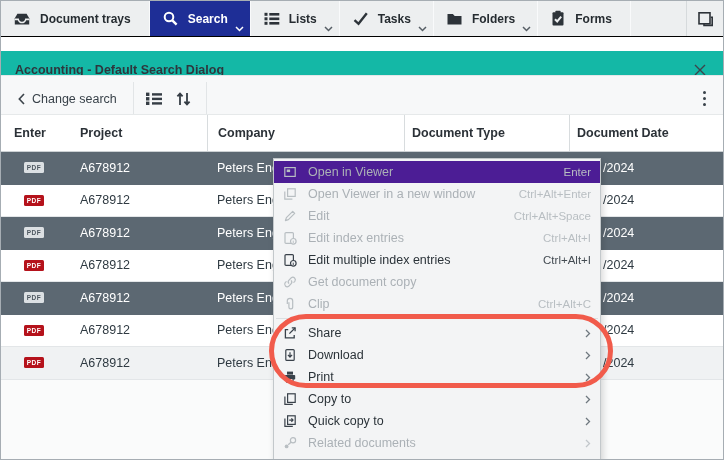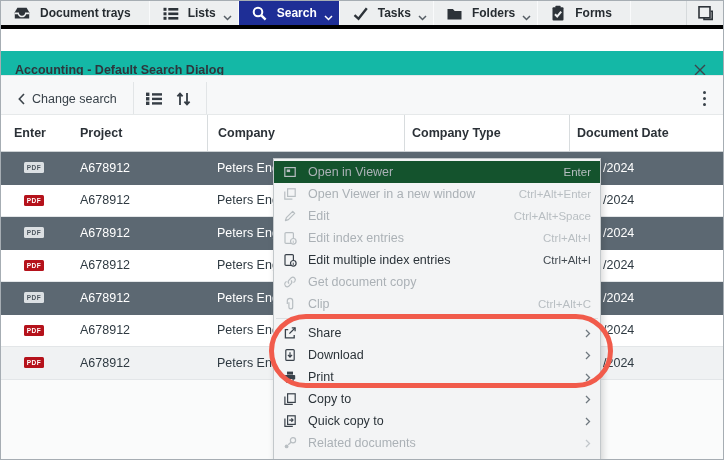--- a/index.html
+++ b/index.html
@@ -1,21 +1,21 @@
 <!DOCTYPE html>
 <html><head>
 <meta charset="utf-8">
 <style>
   * { margin:0; padding:0; box-sizing:border-box; }
   html,body { width:724px; height:460px; }
   body { font-family:"Liberation Sans", sans-serif; background:#fff; }
   .window { position:relative; width:724px; height:460px; border:1px solid #a6adb3; background:#fff; overflow:hidden; }
 
   
-  .tabbar { position:absolute; top:0; left:0; right:0; height:28px; background:#edeff0; border-bottom:4px solid #000000; display:flex; align-items:stretch; }
+  .tabbar { position:absolute; top:0; left:0; right:0; height:36px; background:#edeff0; border-bottom:1px solid #000000; display:flex; align-items:stretch; }
   .tab { position:relative; display:flex; align-items:center; gap:9px; padding:0 22px 0 12px; border-right:1px solid #f9fafb; color:#262c31; font-size:12px; font-weight:bold; cursor:default; }
   .tab .ticon { display:flex; color:#2d3339; }
   .tab.active { background:#1e2e96; color:#fff; }
   .tab.active .ticon, .tab.active .chev { color:#fff; }
   .chev { position:absolute; right:6px; bottom:4px; color:#565e65; display:flex; }
   .tab.noarrow { padding-right:18px; }
   .tabbar-spacer { flex:1; }
   .tabbar-sep { width:1px; background:#d6dadc; margin:0; }
   .winbtn { width:36px; display:flex; align-items:center; justify-content:center; color:#2d3339; }
 
@@ -61,21 +61,21 @@
   .menu { position:absolute; left:272px; top:157px; width:328px; height:324px; background:#f3f4f5; border:1px solid #c3c8cb; box-shadow:2px 3px 7px rgba(0,0,0,.16); padding-top:2px; z-index:5; }
   .mi { display:flex; align-items:center; height:22px; padding:0 9px 0 8px; gap:10px; font-size:12.5px; color:#2b3339; }
   .mi .ic { width:16px; display:flex; justify-content:center; color:#39414a; flex:none; }
   .mi .lbl { flex:1; white-space:nowrap; }
   .mi .sc { font-size:11.5px; color:#434b52; white-space:nowrap;margin-left:31px; }
   .mi .ar { width:10px; display:flex; justify-content:flex-end; color:#6f787f; }
   .mi.disabled { color:#abb1b6; }
   .mi.disabled .ic { color:#b8bec2; }
   .mi.disabled .sc { color:#b8bec2; }
   .mi.disabled .ar { color:#c2c7cb; }
-  .mi.hl { background:#14532d; }
+  .mi.hl { background:#4c1d95; }
   .menu-sep { height:1px; background:#dcdfe1; margin:3px 2px; }
 
   
   .annotation { position:absolute; left:268px; top:313px; width:344px; height:74px; border:5px solid #f15b4b; border-radius:37px; z-index:9; pointer-events:none; }
 
   svg { display:block; }
 </style>
 </head>
 <body>
 
@@ -83,47 +83,47 @@
 
   <div class="tabbar">
     <div class="tab noarrow">
       <span class="ticon">
         <svg width="18" height="18" viewBox="0 0 18 18">
             <path fill="currentColor" d="M1.8 14.5V8.2L4.4 3.8h9.2l2.6 4.4v6.3H1.8z"></path>
             <path fill="#edeff0" d="M1.8 8.6h4.1a3.1 3.1 0 0 0 6.2 0h4.1v1.6h-3a4.4 4.4 0 0 1-8.4 0h-3z"></path>
           </svg>
       </span>
       <span>Document trays</span>
+    </div>
+    <div class="tab active">
+      <span class="ticon">
+        <svg width="17" height="17" viewBox="0 0 17 17" fill="none" stroke="currentColor">
+            <circle cx="7" cy="7" r="4.3" stroke-width="2"></circle>
+            <path d="M10.3 10.3 14.6 14.6" stroke-width="2.4"></path>
+          </svg>
+      </span>
+      <span>Search</span>
+      <span class="chev">
+        <svg width="9" height="6" viewBox="0 0 9 6" fill="none" stroke="currentColor" stroke-width="1.5">
+            <path d="M1 1l3.5 3.5L8 1"></path>
+          </svg>
+      </span>
     </div>
     <div class="tab">
       <span class="ticon">
         <svg width="17" height="17" viewBox="0 0 17 17" fill="currentColor">
             <rect x="1.5" y="2.8" width="3" height="3"></rect>
             <rect x="6.3" y="3" width="10" height="2.6"></rect>
             <rect x="1.5" y="7.3" width="3" height="3"></rect>
             <rect x="6.3" y="7.5" width="10" height="2.6"></rect>
             <rect x="1.5" y="11.8" width="3" height="3"></rect>
             <rect x="6.3" y="12" width="10" height="2.6"></rect>
           </svg>
       </span>
       <span>Lists</span>
-      <span class="chev">
-        <svg width="9" height="6" viewBox="0 0 9 6" fill="none" stroke="currentColor" stroke-width="1.5">
-            <path d="M1 1l3.5 3.5L8 1"></path>
-          </svg>
-      </span>
-    </div>
-    <div class="tab active">
-      <span class="ticon">
-        <svg width="17" height="17" viewBox="0 0 17 17" fill="none" stroke="currentColor">
-            <circle cx="7" cy="7" r="4.3" stroke-width="2"></circle>
-            <path d="M10.3 10.3 14.6 14.6" stroke-width="2.4"></path>
-          </svg>
-      </span>
-      <span>Search</span>
       <span class="chev">
         <svg width="9" height="6" viewBox="0 0 9 6" fill="none" stroke="currentColor" stroke-width="1.5">
             <path d="M1 1l3.5 3.5L8 1"></path>
           </svg>
       </span>
     </div>
     <div class="tab">
       <span class="ticon">
         <svg width="17" height="17" viewBox="0 0 17 17" fill="none" stroke="currentColor" stroke-width="2.4">
             <path d="M2.5 10.2 6.5 13.8 14.8 3.2"></path>
@@ -209,21 +209,21 @@
         <i></i>
         <i></i>
         <i></i>
       </span>
   </div>
 
   <div class="thead">
     <span class="hc c1">Enter</span>
     <span class="hc c2">Project</span>
     <span class="hc c3">Company</span>
-    <span class="hc c4">Company Type</span>
+    <span class="hc c4">Document Type</span>
     <span class="hc c5">Document Date</span>
   </div>
 
   <div class="tbody">
     <div class="row selected">
       <span class="cell c1">
           <span class="pdf-badge">PDF</span>
         </span>
       <span class="cell c2">A678912</span>
       <span class="cell c3">Peters Eng</span>

